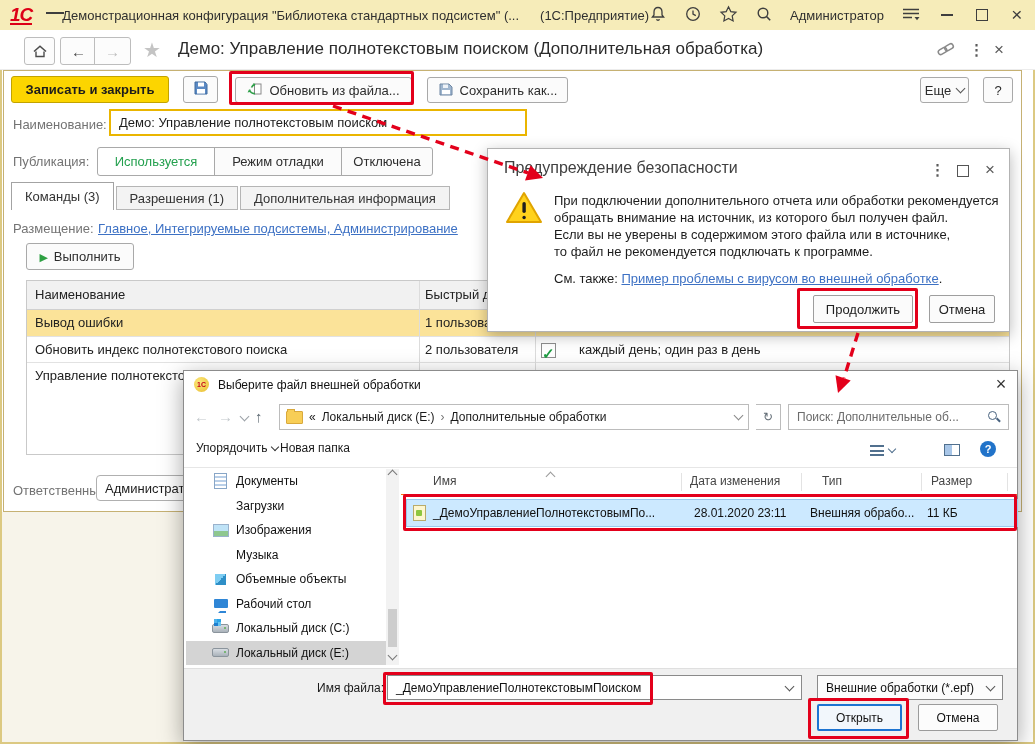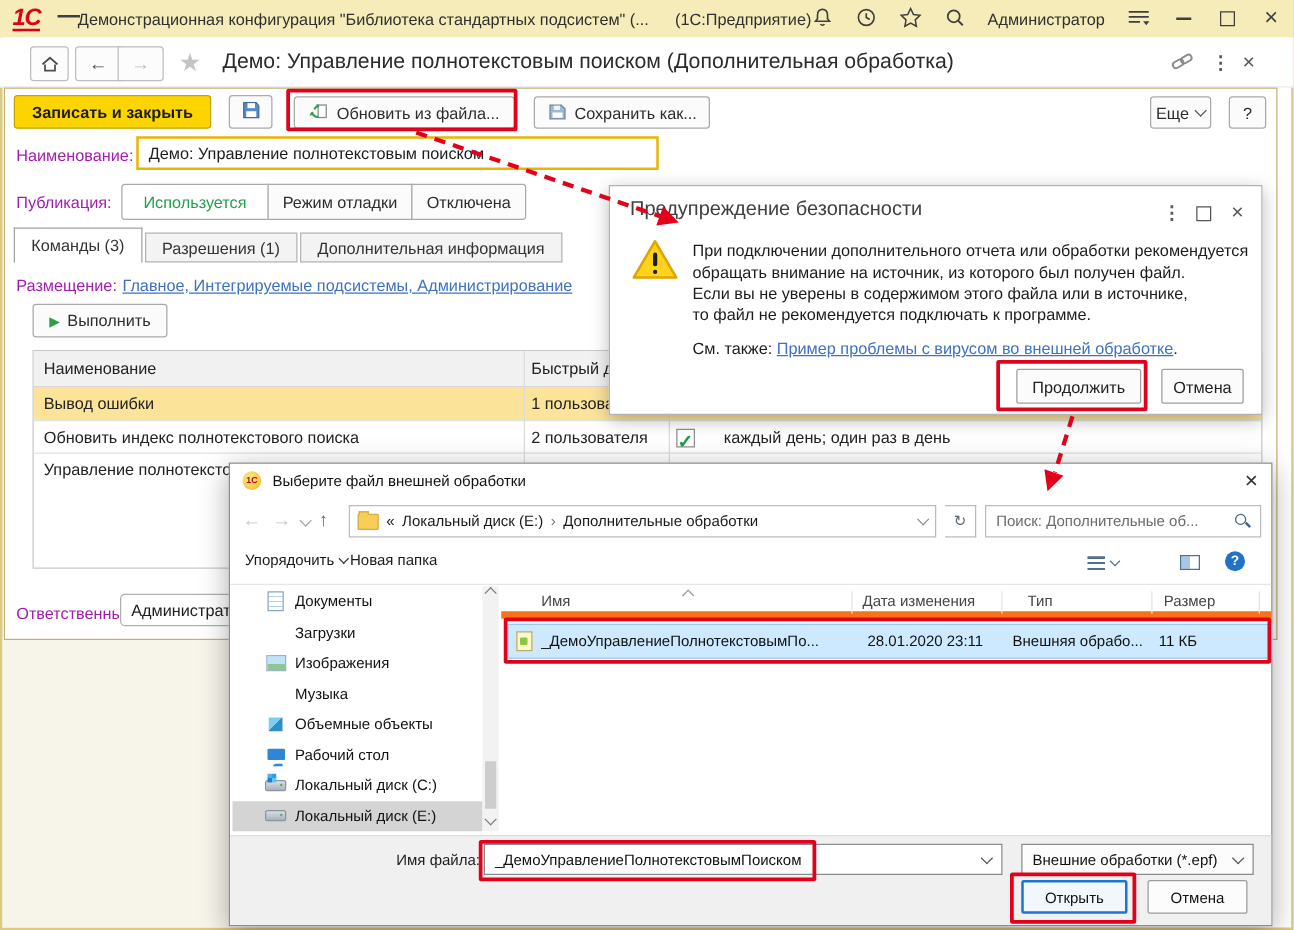--- a/index.html
+++ b/index.html
@@ -38,21 +38,21 @@
   .kebab::before{content:"⋮"}
   .xsm::before{content:"×";font-size:17px;color:#5a5a5a}
 
   
   .form-win{position:absolute;left:3px;top:70px;width:1019px;height:442px;background:#fff;
             border:1px solid #c6b173;box-sizing:border-box;z-index:10;font-size:13px}
   .btn{display:flex;align-items:center;justify-content:center;gap:6px;background:#fbfbfb;
        border:1px solid #a9a9a9;border-radius:3px;font-size:13px;color:#2d2d2d;box-sizing:border-box;cursor:pointer}
   .btn-yellow{background:#fcd500;border:1px solid #c2a300;font-weight:700;color:#1c1c1c}
   .chev{display:inline-block;width:6px;height:6px;border-right:1.6px solid #555;border-bottom:1.6px solid #555;transform:rotate(45deg);margin-top:-3px}
-  .lbl{position:absolute;color:#a21caf;white-space:nowrap}
+  .lbl{position:absolute;color:#737373;white-space:nowrap}
   .gold-input{position:absolute;background:#fff;border:2px solid #eab500;box-sizing:border-box;
               display:flex;align-items:center;padding-left:8px;font-size:13px;color:#1d1d1d}
   .seg{position:absolute;display:flex}
   .seg .btn{border-radius:0;margin-left:-1px;height:29px}
   .seg .btn:first-child{border-radius:3px 0 0 3px;margin-left:0}
   .seg .btn:last-child{border-radius:0 3px 3px 0}
   .seg-sel{background:#fff;color:#23a04e;font-weight:400}
   .tabs{position:absolute;display:flex;align-items:flex-end;gap:2px}
   .tab{padding:0 13px;display:flex;align-items:center;background:#f3f3f3;border:1px solid #b5b5b5;height:24px;box-sizing:border-box;color:#333;cursor:pointer}
   .tab-active{background:#fff;height:28px;border-bottom:none;border-color:#a3a3a3}
@@ -112,21 +112,21 @@
   .si-cube{width:11px;height:11px;background:linear-gradient(135deg,#7ecdf2 50%,#2e8fc7 50%)}
   .si-desktop{width:14px;height:9px;background:#2f86d6;border-radius:1px;position:relative}
   .si-desktop::after{content:"";position:absolute;left:4px;top:9px;width:6px;height:3px;border-bottom:2px solid #2f86d6;border-left:2px solid transparent}
   .si-drive{width:15px;height:7px;background:linear-gradient(#d8dde2,#aab2ba);border:1px solid #8b949c;border-radius:2px;position:relative}
   .si-drive::after{content:"";position:absolute;right:2px;top:2px;width:2px;height:2px;background:#5fae57;border-radius:50%}
   .si-winflag{position:absolute;left:1px;top:-6px;width:7px;height:7px;
               background:conic-gradient(#29a3e8 0 90deg,#66c3f0 90deg 180deg,#1e7fd0 180deg 270deg,#4db2ec 270deg)}
   .sbar{position:absolute;left:202px;top:98px;width:13px;height:196px;background:#f2f2f2}
   .sbar .chev{border-color:#777}
   .sbar-thumb{position:absolute;left:2px;top:140px;width:9px;height:38px;background:#cdcdcd;cursor:pointer}
-  .colhead{position:absolute;left:217px;top:98px;width:616px;height:26px;border-bottom:6px solid #f97316;box-sizing:border-box;color:#454545}
+  .colhead{position:absolute;left:217px;top:98px;width:616px;height:26px;border-bottom:1px solid #f97316;box-sizing:border-box;color:#454545}
   .colsep{position:absolute;top:4px;height:18px;border-left:1px solid #e3e3e3}
   .chev-up{position:absolute;width:6px;height:6px;border-left:1.5px solid #9a9a9a;border-top:1.5px solid #9a9a9a;transform:rotate(45deg)}
   .filerow{position:absolute;left:222px;top:128px;width:612px;height:28px;background:#cce9ff;border:1px solid #9ac9ed;
            box-sizing:border-box;cursor:pointer}
   .fi-1c{position:absolute;left:6px;top:5px;width:11px;height:14px;border:1px solid #b9ab6a;background:#fdf6cf}
   .fi-1c::after{content:"";position:absolute;left:2px;top:4px;width:6px;height:6px;background:#8dc63f;border-radius:1px}
   .frcell{position:absolute;line-height:26px;white-space:nowrap;color:#101010}
   .fd-bottom{position:absolute;left:0;top:297px;width:833px;height:72px;background:#f0f0f0;border-top:1px solid #dfdfdf;box-sizing:border-box}
   .fd-input{position:absolute;background:#fff;border:1px solid #8a8a8a;box-sizing:border-box;display:flex;align-items:center;
             padding:0 8px;font-size:12px;color:#111;white-space:nowrap}
@@ -246,21 +246,21 @@
     <span class="lbl" style="left:9px;top:46px">Наименование:</span>
     <div class="gold-input" style="left:105px;top:38px;width:418px;height:27px">
       <span>Демо: Управление полнотекстовым поиском</span>
     </div>
 
     <span class="lbl" style="left:9px;top:83px">Публикация:</span>
     <div class="seg" style="left:93px;top:76px">
       <div class="btn seg-sel" style="width:118px">
           <span>Используется</span>
         </div>
-      <div class="btn" style="width:116px">
+      <div class="btn" style="width:128px">
           <span>Режим отладки</span>
         </div>
       <div class="btn" style="width:92px">
           <span>Отключена</span>
         </div>
     </div>
 
     <div class="tabs" style="left:7px;top:111px;height:28px">
       <div class="tab tab-active">
           <span>Команды (3)</span>

